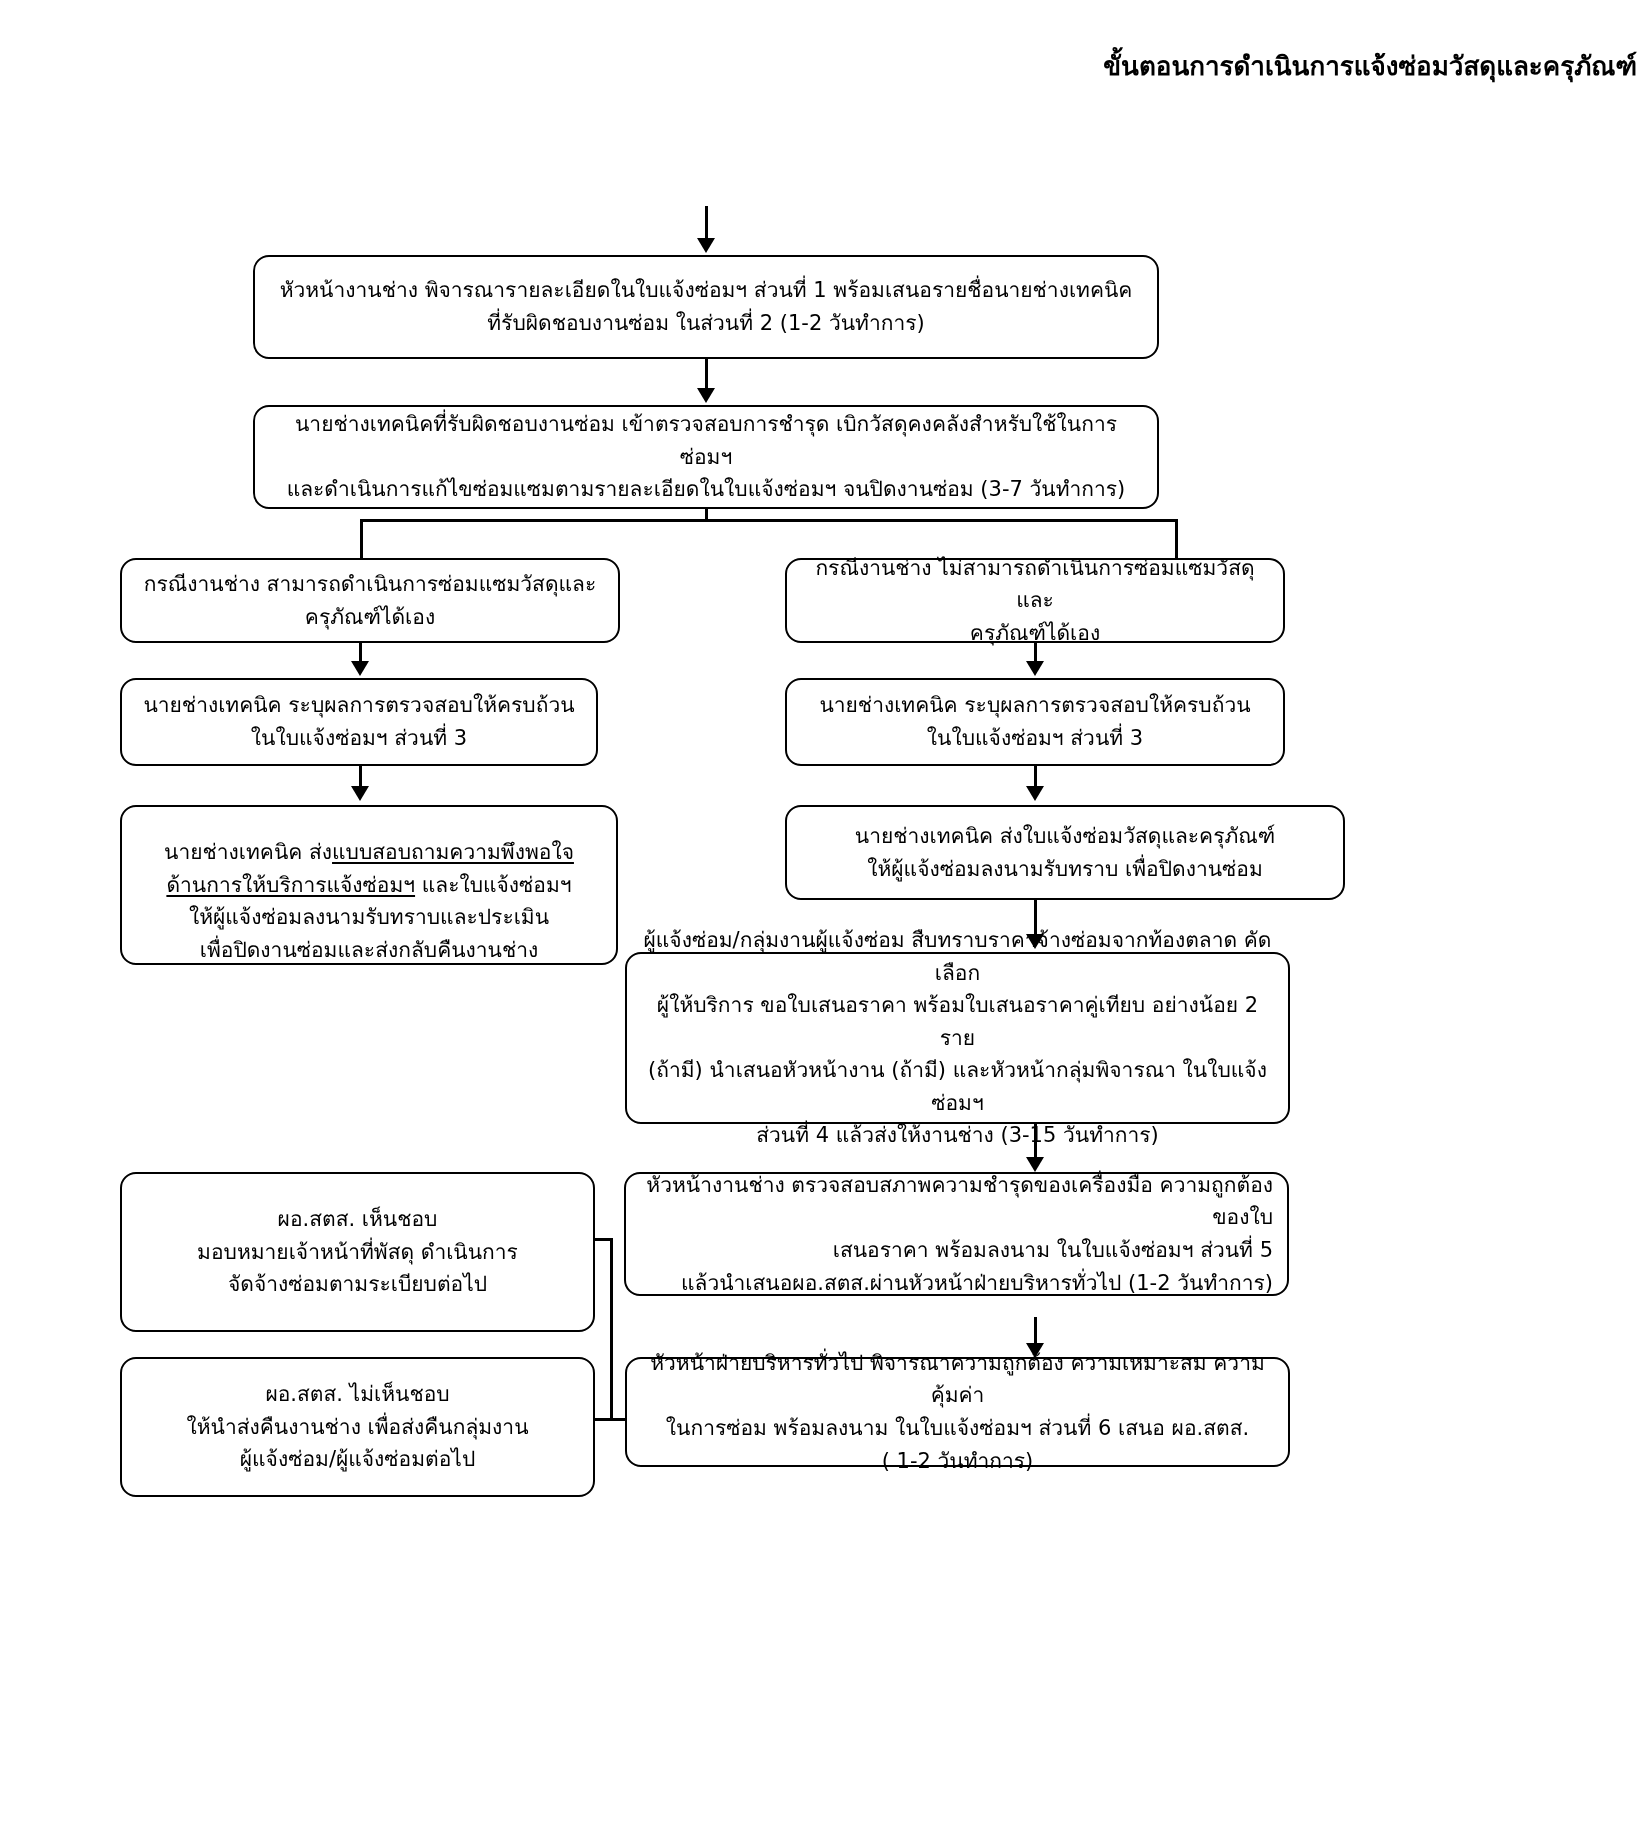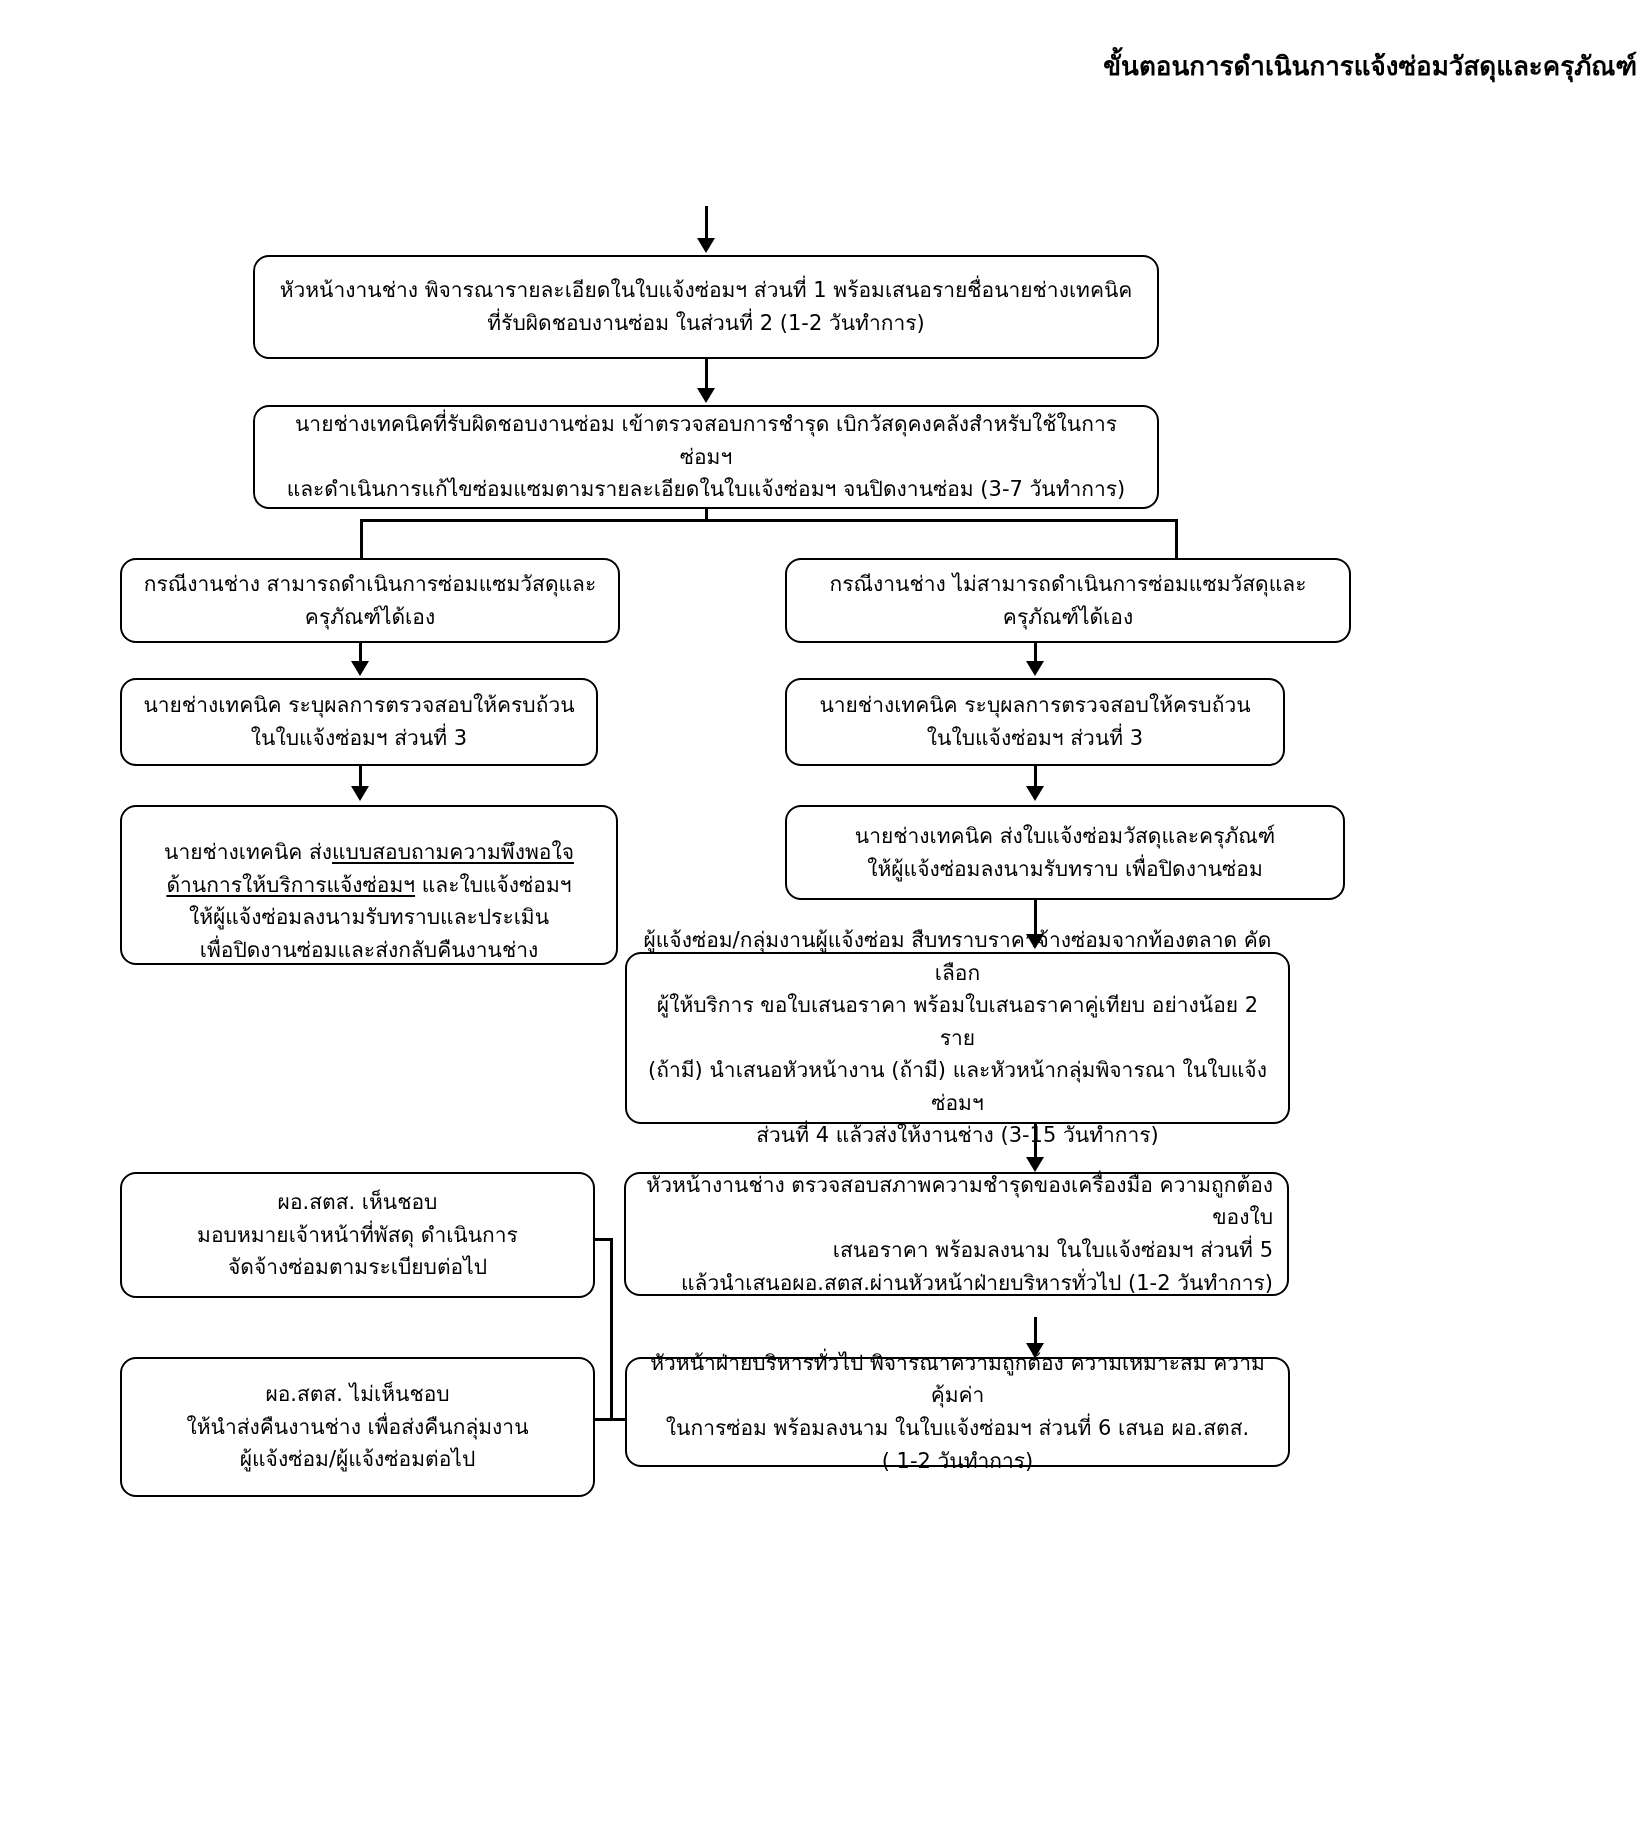--- a/index.html
+++ b/index.html
@@ -104,21 +104,21 @@
   <div class="conn vline" style="left:704.5px; top:509px; height:12px;"></div>
   <div class="conn hline" style="left:360px; top:519px; width:818px;"></div>
   <div class="conn vline" style="left:360px; top:519px; height:50px;"></div>
   <div class="conn vline" style="left:1175px; top:519px; height:50px;"></div>
 
   <div class="node" style="left:120px; top:558px; width:500px; height:85px;">
     <div class="txt">กรณีงานช่าง สามารถดำเนินการซ่อมแซมวัสดุและ
 ครุภัณฑ์ได้เอง</div>
   </div>
 
-  <div class="node" style="left:785px; top:558px; width:566px; height:85px;">
+  <div class="node" style="left:785px; top:558px; width:500px; height:85px;">
     <div class="txt">กรณีงานช่าง ไม่สามารถดำเนินการซ่อมแซมวัสดุและ
 ครุภัณฑ์ได้เอง</div>
   </div>
 
   <div class="conn vline" style="left:358.5px; top:643px; height:22px;"></div>
   <div class="arrowhead arrow-down" style="left:351px; top:661px;"></div>
 
   <div class="conn vline" style="left:1033.5px; top:643px; height:22px;"></div>
   <div class="arrowhead arrow-down" style="left:1026px; top:661px;"></div>
 
@@ -172,21 +172,21 @@
 
   <div class="conn vline" style="left:1033.5px; top:1317px; height:30px;"></div>
   <div class="arrowhead arrow-down" style="left:1026px; top:1343px;"></div>
 
   <div class="node" style="left:625px; top:1357px; width:665px; height:110px;">
     <div class="txt">หัวหน้าฝ่ายบริหารทั่วไป พิจารณาความถูกต้อง ความเหมาะสม ความคุ้มค่า
 ในการซ่อม พร้อมลงนาม ในใบแจ้งซ่อมฯ ส่วนที่ 6 เสนอ ผอ.สตส.
 ( 1-2 วันทำการ)</div>
   </div>
 
-  <div class="node" style="left:120px; top:1172px; width:475px; height:126px;">
+  <div class="node" style="left:120px; top:1172px; width:475px; height:160px;">
     <div class="txt">ผอ.สตส. เห็นชอบ
 มอบหมายเจ้าหน้าที่พัสดุ ดำเนินการ
 จัดจ้างซ่อมตามระเบียบต่อไป</div>
   </div>
 
   <div class="node" style="left:120px; top:1357px; width:475px; height:140px;">
     <div class="txt">ผอ.สตส. ไม่เห็นชอบ
 ให้นำส่งคืนงานช่าง เพื่อส่งคืนกลุ่มงาน
 ผู้แจ้งซ่อม/ผู้แจ้งซ่อมต่อไป</div>
   </div>

